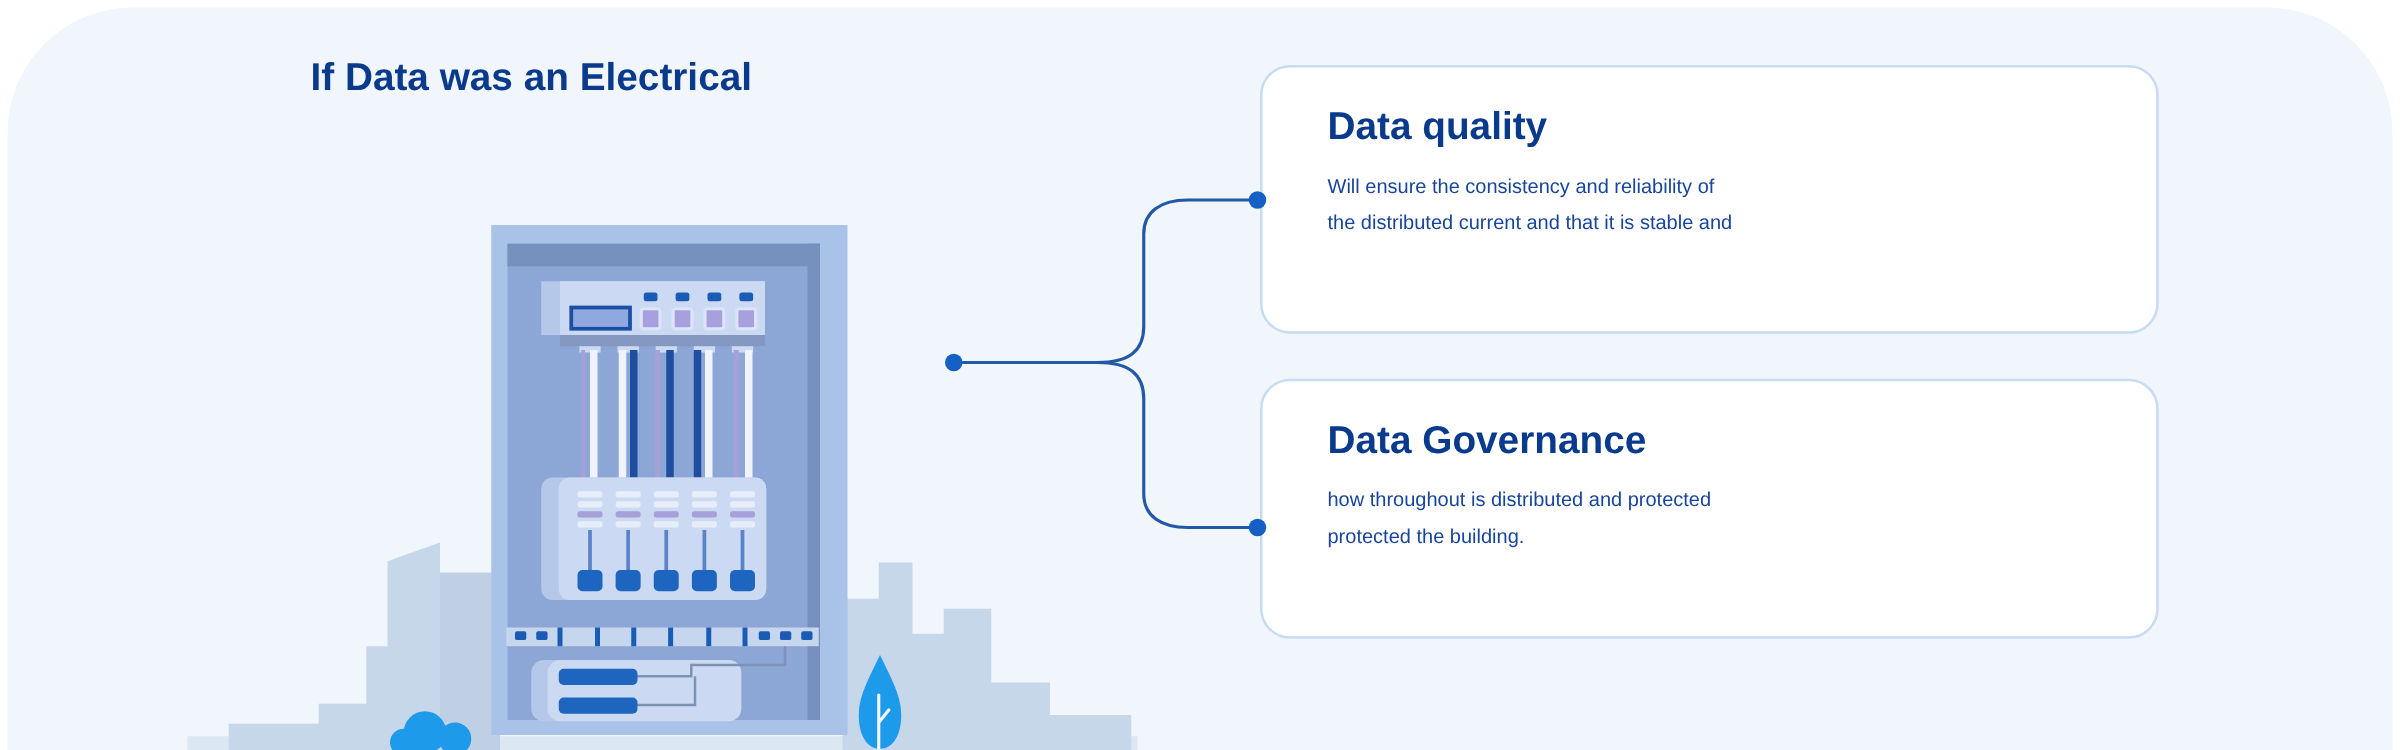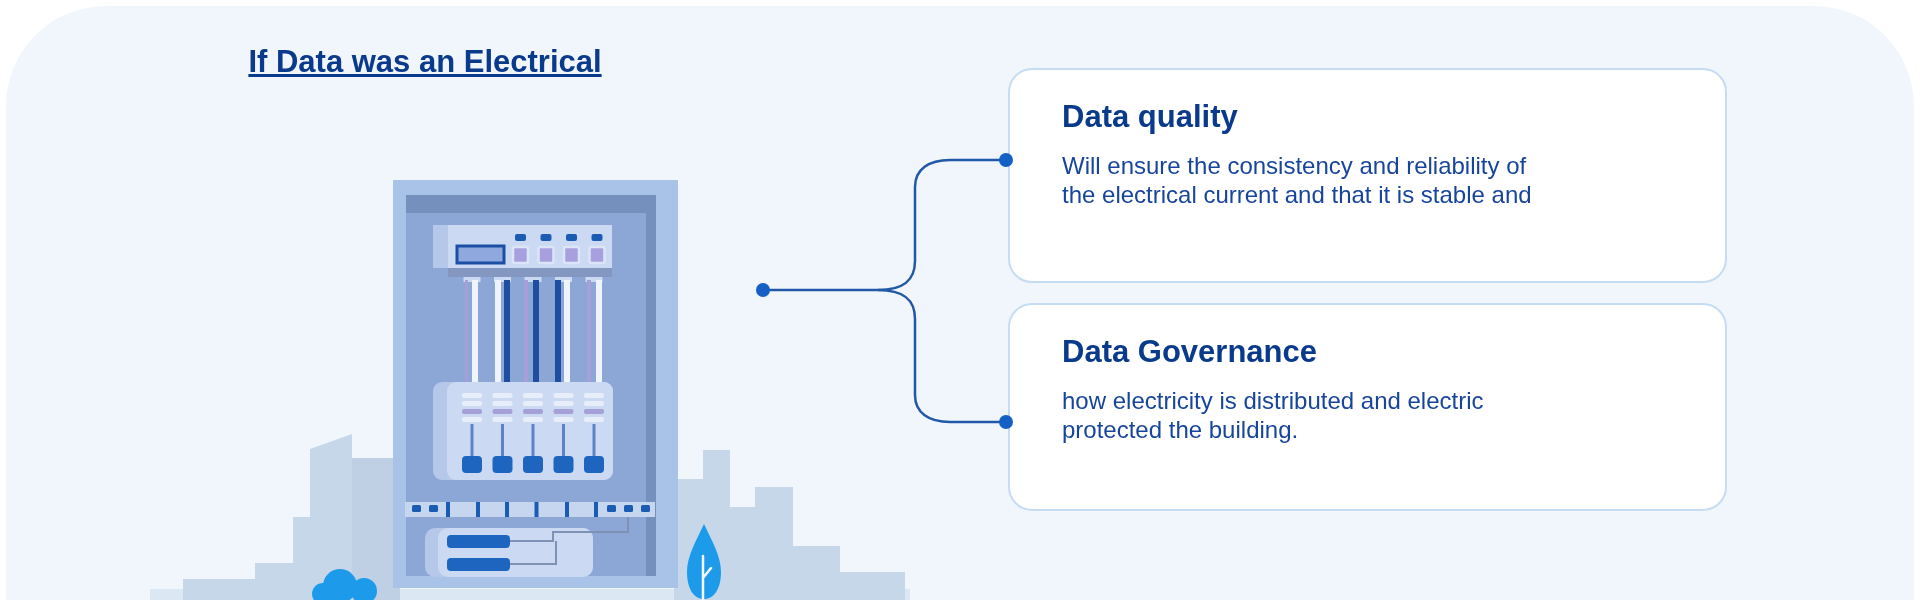--- a/index.html
+++ b/index.html
@@ -12,28 +12,28 @@
     --cable_lavender:#A5A0D8; --bar_light:#E8EEF9; --stem_blue:#5B83C8; --strip_fill:#C6D6EE;
     --wire_gray:#7E93B4; --skyline:#C7D7EA; --skyline_dark:#BFD0E5; --ground:#DCE7F4;
     --azure:#1D9BEA; --trunk_white:#F4F8FE;
   }
   *{margin:0;padding:0;box-sizing:border-box;}
   body{background:var(--page_bg);font-family:"Liberation Sans","DejaVu Sans",sans-serif;}
   .stage{position:relative;width:1920px;height:600px;overflow:hidden;background:var(--page_bg);}
   .canvas-bg{position:absolute;left:6px;top:6px;width:1908px;height:594px;
     background:var(--canvas_bg);border-radius:100px 100px 0 0;z-index:0;}
   .title{position:absolute;left:125px;top:42px;width:600px;z-index:1;
-    text-align:center;color:var(--heading_navy);font-size:31px;font-weight:700;line-height:40px;text-decoration:underline;}
+    text-align:center;color:var(--heading_navy);font-size:31px;font-weight:700;line-height:40px;}
   .title span{display:block;}
   .card{position:absolute;left:1008px;width:719px;background:var(--card_bg);
     border:2px solid var(--card_border);border-radius:24px;padding:28px 40px 0 52px;z-index:2;}
-  .card-1{top:68px;height:215px;}
+  .card-1{top:52px;height:215px;}
   .card-2{top:303px;height:208px;}
   .card h2{font-size:31px;font-weight:700;color:var(--heading_navy);margin:0 0 15px 0;line-height:38px;}
-  .card .line{font-size:24px;line-height:29px;color:var(--body_navy);}
+  .card .line{font-size:16px;line-height:29px;color:var(--body_navy);}
   svg.overlay{position:absolute;left:0;top:0;z-index:3;pointer-events:none;}
   
   .f-ground{fill:var(--ground);} .f-skyline{fill:var(--skyline);} .f-skyline-dark{fill:var(--skyline_dark);}
   .f-azure{fill:var(--azure);} .s-trunk{fill:none;stroke:var(--trunk_white);stroke-width:2.5;stroke-linecap:round;}
   .f-frame{fill:var(--cabinet_frame);} .f-inner{fill:var(--cabinet_inner);} .f-shade{fill:var(--cabinet_shade);}
   .f-light{fill:var(--panel_light);} .f-edge{fill:var(--panel_edge);} .f-mshadow{fill:var(--module_shadow);}
   .f-display{fill:var(--display_fill);stroke:var(--display_border);stroke-width:3;}
   .f-button{fill:var(--button_fill);stroke:var(--button_border);stroke-width:2.5;}
   .f-accent{fill:var(--accent_blue);} .f-handle{fill:var(--handle_blue);}
   .f-cwhite{fill:var(--cable_white);} .f-cnavy{fill:var(--cable_navy);} .f-lav{fill:var(--cable_lavender);}
@@ -49,26 +49,26 @@
 
   <div class="canvas-bg"></div>
 
   <h1 class="title">
     <span>If Data was an Electrical</span>
   </h1>
 
   <section class="card card-1">
     <h2>Data quality</h2>
     <div class="line">Will ensure the consistency and reliability of</div>
-    <div class="line">the electrical current and that it is stable and</div>
+    <div class="line">the distributed current and that it is stable and</div>
   </section>
 
   <section class="card card-2">
     <h2>Data Governance</h2>
-    <div class="line">how electricity is distributed and electric</div>
+    <div class="line">how throughout is distributed and protected</div>
     <div class="line">protected the building.</div>
   </section>
 
   <svg class="overlay" width="1920" height="600" viewBox="0 0 1920 600">
 
     <g>
       <rect class="f-ground" x="150" y="589" width="760" height="11"></rect>
       <path class="f-skyline" d="M183 600 L183 579 L255 579 L255 563 L293 563 L293 517 L310 517 L310 449 L352 434 L352 600 Z"></path>
       <path class="f-skyline-dark" d="M352 600 L352 458 L400 458 L400 600 Z"></path>
       <path class="f-skyline" d="M674 600 L674 479 L703 479 L703 450 L730 450 L730 507 L755 507 L755 487 L793 487 L793 546 L840 546 L840 572 L905 572 L905 600 Z"></path>

